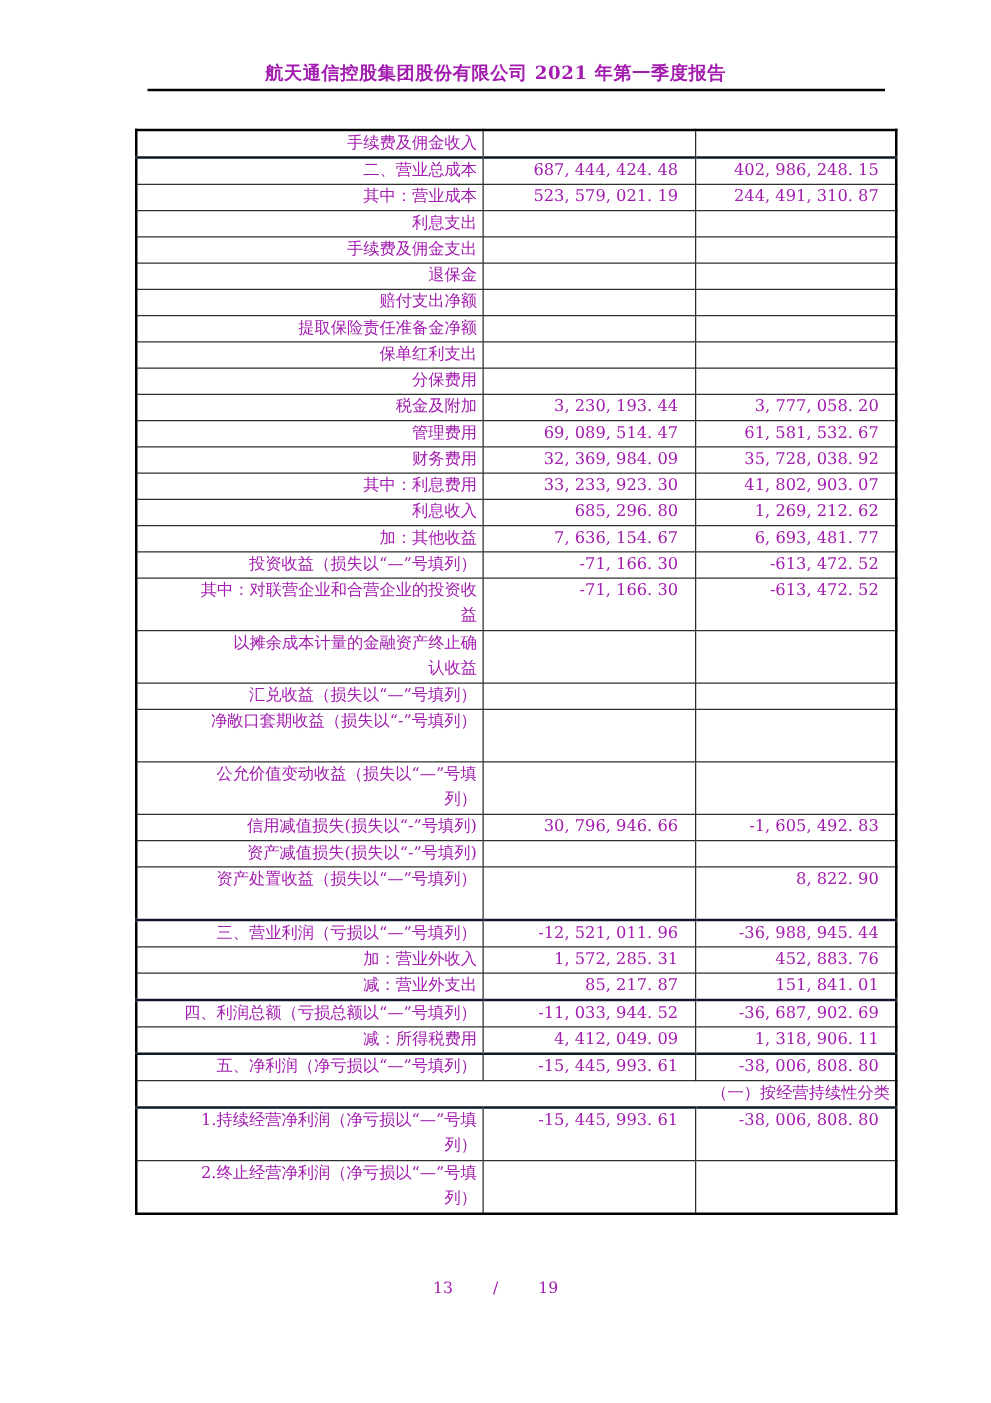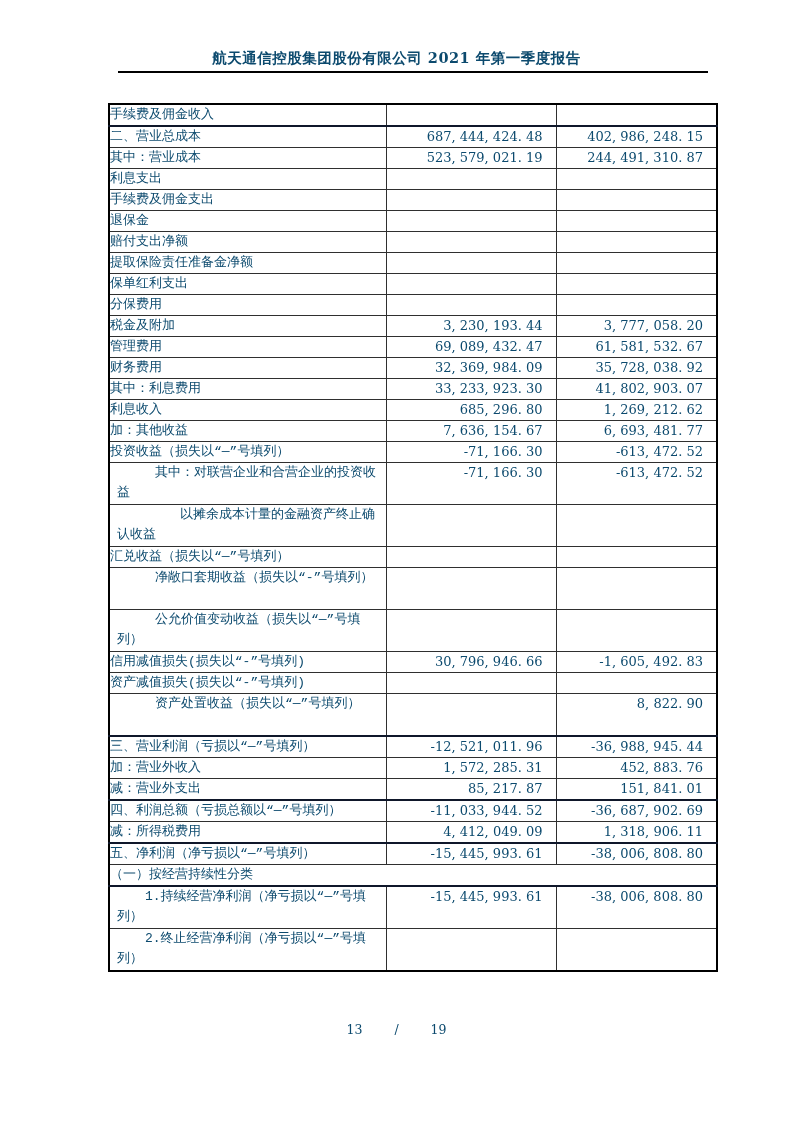--- a/index.html
+++ b/index.html
@@ -2,21 +2,21 @@
 <html><head>
 <meta charset="utf-8">
 <style>
   html, body { margin: 0; padding: 0; background: #ffffff; }
   .page {
     position: relative;
     width: 793px;
     height: 1122px;
     background: #ffffff;
     font-family: "DejaVu Serif", "Liberation Serif", serif;
-    color: #0c4a6e;
+    color: #a21caf;
     overflow: hidden;
   }
   .title {
     position: absolute;
     top: 49px;
     left: 0;
     width: 100%;
     text-align: center;
     font-weight: bold;
     font-size: 14.5px;
@@ -44,24 +44,23 @@
   .fin-table td {
     border: 1px solid #2f2f2f;
     padding: 0;
     vertical-align: top;
     height: 20px;
     overflow: hidden;
   }
   .fin-table tr.tall td { height: 41px; margin-left: 16px; }
   .fin-table tr.major td { border-top: 2px solid #0f172a; }
   .fin-table td.lbl {
-    text-align: left;
+    text-align: right;
     word-break: break-all;
     padding-right: 4px;
-    font-family: Liberation Mono, monospace;
   }
   .fin-table td.amt {
     text-align: right;
     padding-right: 13px;
     white-space: nowrap;
   }
   .ind-a { padding-left: 7px; }
   .ind-b { padding-left: 20px; }
   .ind-c { padding-left: 45px; }
   .ind-d { padding-left: 70px; }
@@ -144,21 +143,21 @@
           <td class="amt"></td>
           <td class="amt"></td>
         </tr>
         <tr>
           <td class="lbl ind-c">税金及附加</td>
           <td class="amt">3, 230, 193. 44</td>
           <td class="amt">3, 777, 058. 20</td>
         </tr>
         <tr>
           <td class="lbl ind-c">管理费用</td>
-          <td class="amt">69, 089, 432. 47</td>
+          <td class="amt">69, 089, 514. 47</td>
           <td class="amt">61, 581, 532. 67</td>
         </tr>
         <tr>
           <td class="lbl ind-c">财务费用</td>
           <td class="amt">32, 369, 984. 09</td>
           <td class="amt">35, 728, 038. 92</td>
         </tr>
         <tr>
           <td class="lbl ind-c">其中：利息费用</td>
           <td class="amt">33, 233, 923. 30</td>

